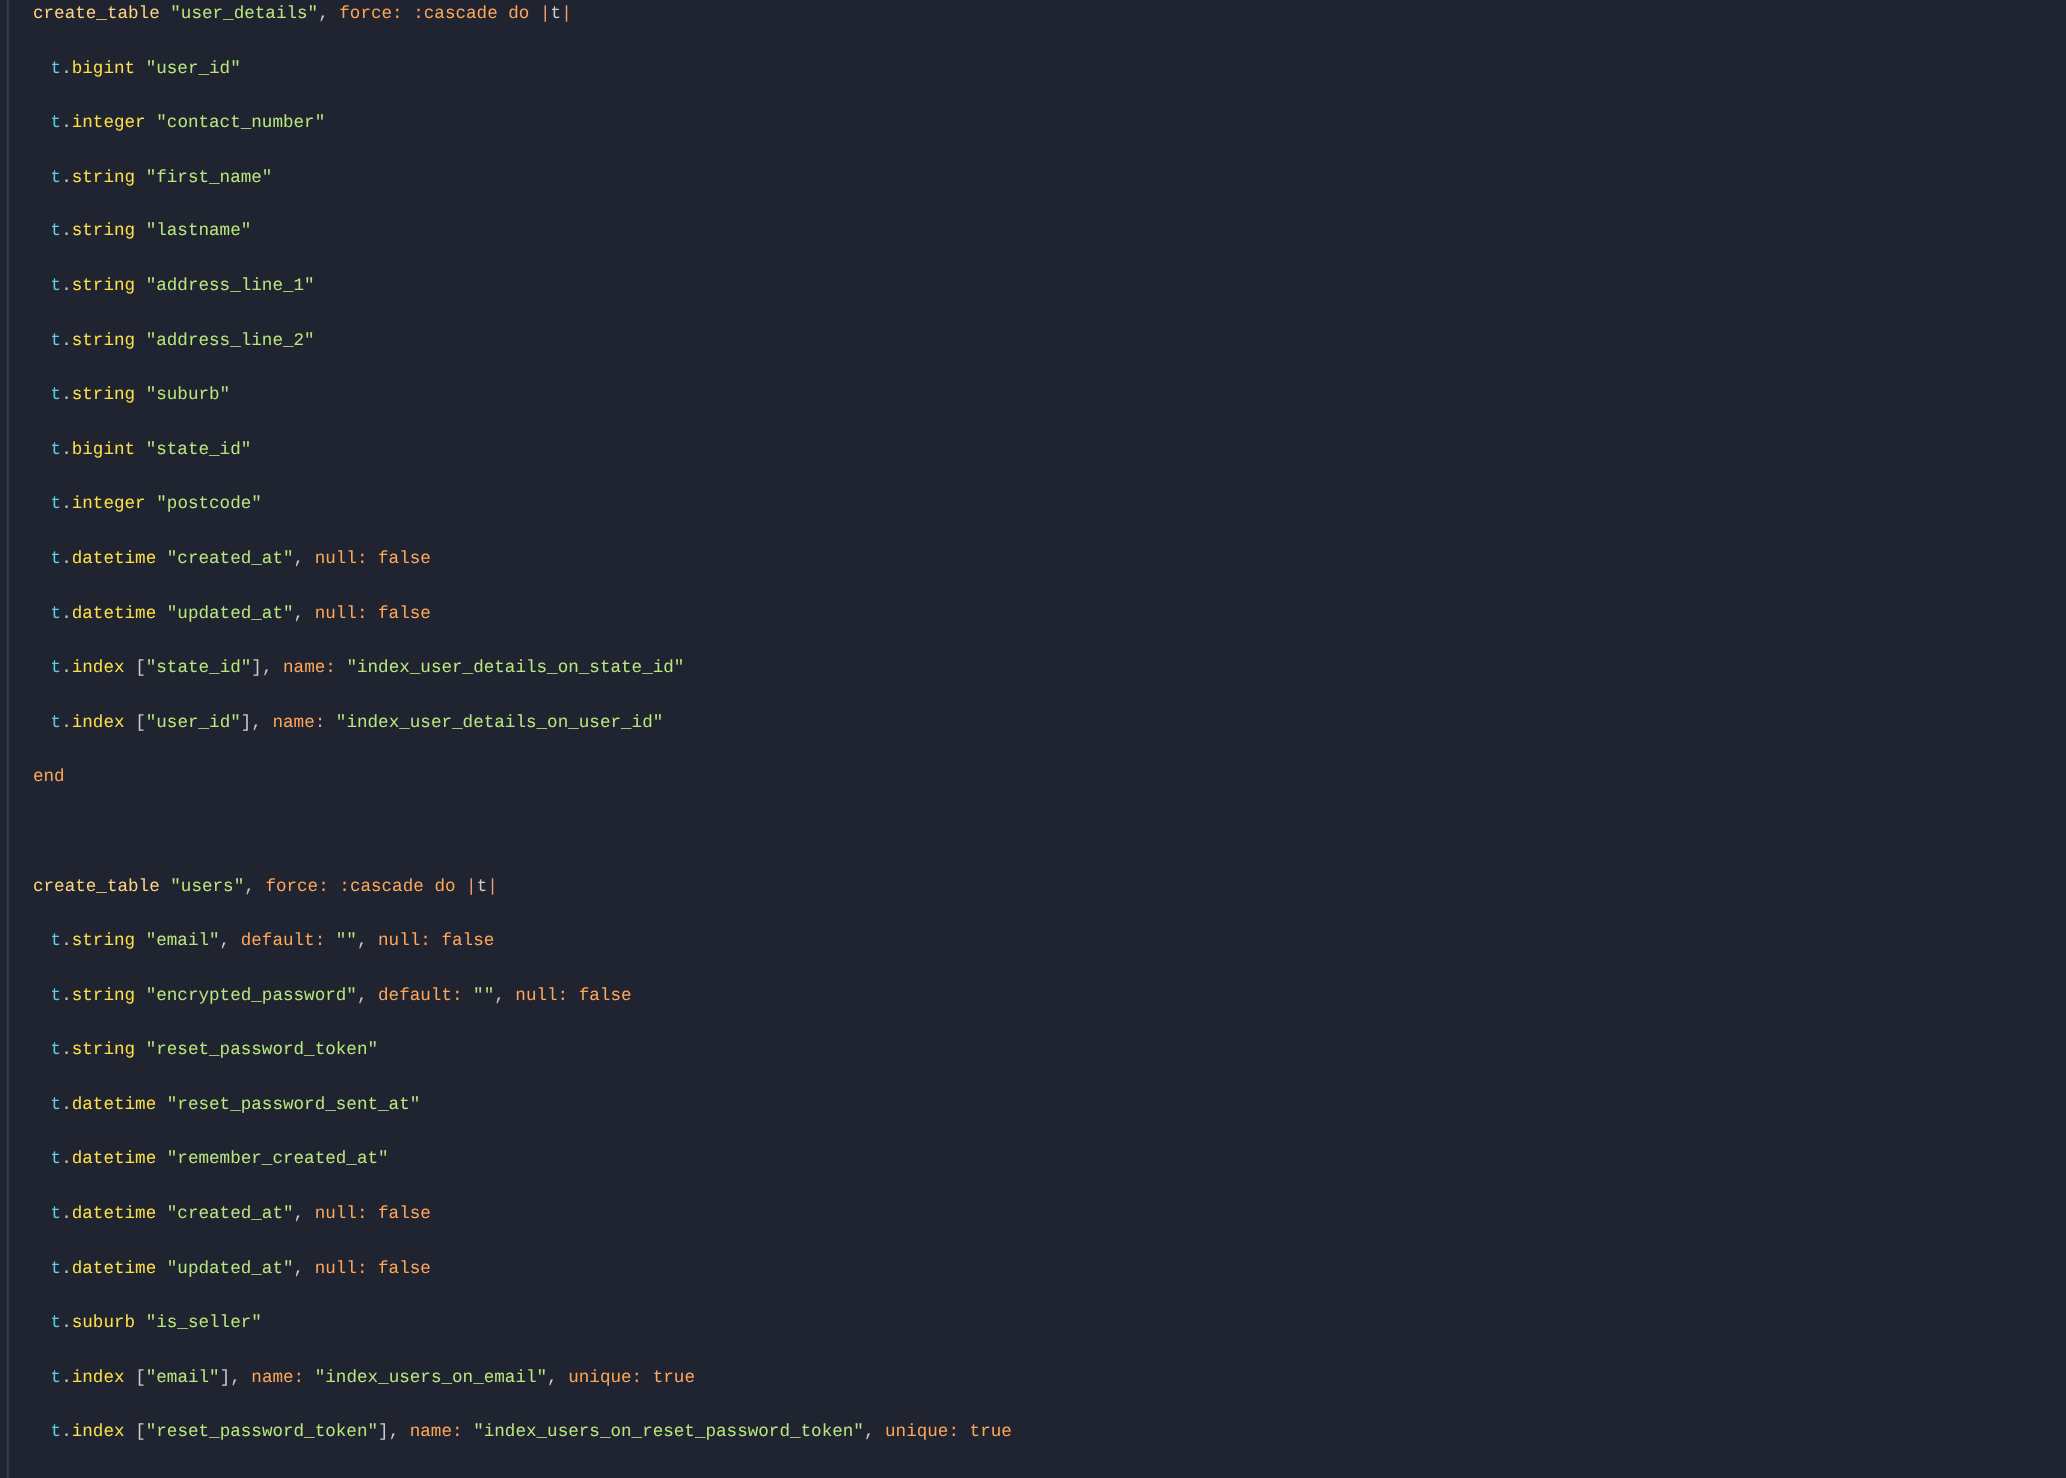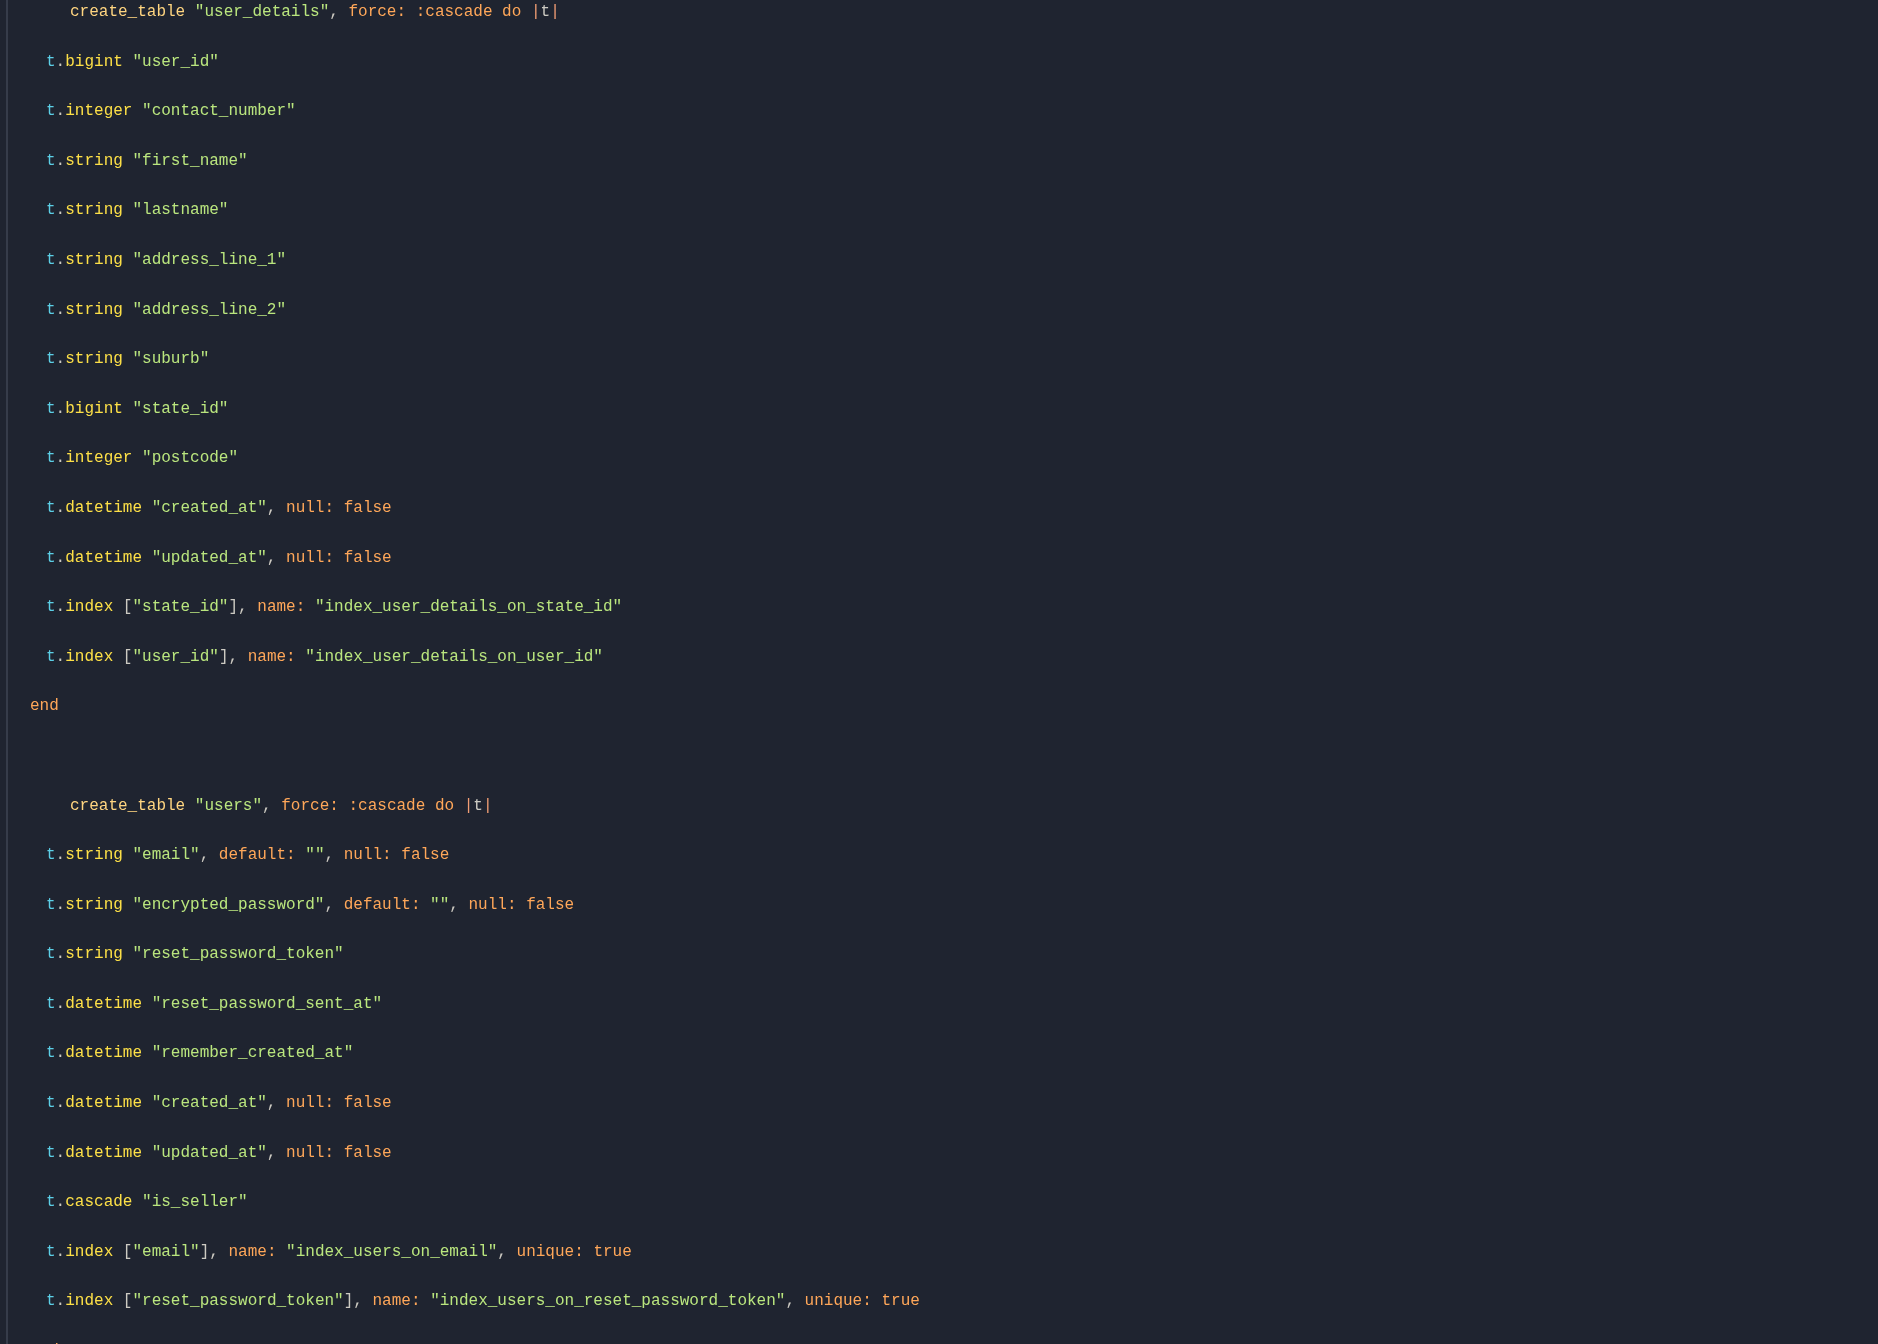--- a/index.html
+++ b/index.html
@@ -26,21 +26,21 @@
     margin: 0;
     padding: 0 0 8px 0;
     white-space: pre;
     font-family: inherit;
   }
   .line { display: block; padding-left: 8px; }
   .indent1 { padding-left: 18px; }
   .indent2 { padding-left: 34px; }
 
   .kw      { color: #ffa759; margin-top: 16px; }   
-  .fn      { color: #ffd580; margin-left: 40px; }   
+  .fn      { color: #ffd580; }   
   .str     { color: #bae67e; }   
   .self    { color: #5ccfe6; }   
   .punct   { color: #cccac2; }   
   .method  { color: #fde047; }   
   .sym     { color: #ffa759; font-family: Liberation Mono, monospace; }   
   .param   { color: #ffa759; }   
   .bool    { color: #ffa759; }   
   .pipe    { color: #f29e74; }
   .tvar    { color: #cccac2; }   
 </style>
@@ -66,21 +66,21 @@
 <span class="line indent1"><span class="kw">end</span></span>
 <span class="line"> </span>
 <span class="line indent1"><span class="fn">create_table</span> <span class="str">"users"</span><span class="punct">, </span><span class="param">force:</span> <span class="sym">:cascade</span> <span class="kw">do</span> <span class="pipe">|</span><span class="tvar">t</span><span class="pipe">|</span></span>
 <span class="line indent2"><span class="self">t</span><span class="punct">.</span><span class="method">string</span> <span class="str">"email"</span><span class="punct">, </span><span class="param">default:</span> <span class="str">""</span><span class="punct">, </span><span class="param">null:</span> <span class="bool">false</span></span>
 <span class="line indent2"><span class="self">t</span><span class="punct">.</span><span class="method">string</span> <span class="str">"encrypted_password"</span><span class="punct">, </span><span class="param">default:</span> <span class="str">""</span><span class="punct">, </span><span class="param">null:</span> <span class="bool">false</span></span>
 <span class="line indent2"><span class="self">t</span><span class="punct">.</span><span class="method">string</span> <span class="str">"reset_password_token"</span></span>
 <span class="line indent2"><span class="self">t</span><span class="punct">.</span><span class="method">datetime</span> <span class="str">"reset_password_sent_at"</span></span>
 <span class="line indent2"><span class="self">t</span><span class="punct">.</span><span class="method">datetime</span> <span class="str">"remember_created_at"</span></span>
 <span class="line indent2"><span class="self">t</span><span class="punct">.</span><span class="method">datetime</span> <span class="str">"created_at"</span><span class="punct">, </span><span class="param">null:</span> <span class="bool">false</span></span>
 <span class="line indent2"><span class="self">t</span><span class="punct">.</span><span class="method">datetime</span> <span class="str">"updated_at"</span><span class="punct">, </span><span class="param">null:</span> <span class="bool">false</span></span>
-<span class="line indent2"><span class="self">t</span><span class="punct">.</span><span class="method">cascade</span> <span class="str">"is_seller"</span></span>
+<span class="line indent2"><span class="self">t</span><span class="punct">.</span><span class="method">suburb</span> <span class="str">"is_seller"</span></span>
 <span class="line indent2"><span class="self">t</span><span class="punct">.</span><span class="method">index</span> <span class="punct">[</span><span class="str">"email"</span><span class="punct">]</span><span class="punct">, </span><span class="param">name:</span> <span class="str">"index_users_on_email"</span><span class="punct">, </span><span class="param">unique:</span> <span class="bool">true</span></span>
 <span class="line indent2"><span class="self">t</span><span class="punct">.</span><span class="method">index</span> <span class="punct">[</span><span class="str">"reset_password_token"</span><span class="punct">]</span><span class="punct">, </span><span class="param">name:</span> <span class="str">"index_users_on_reset_password_token"</span><span class="punct">, </span><span class="param">unique:</span> <span class="bool">true</span></span>
 <span class="line indent1"><span class="kw">end</span></span>
 
 
 
 
 
 
 

